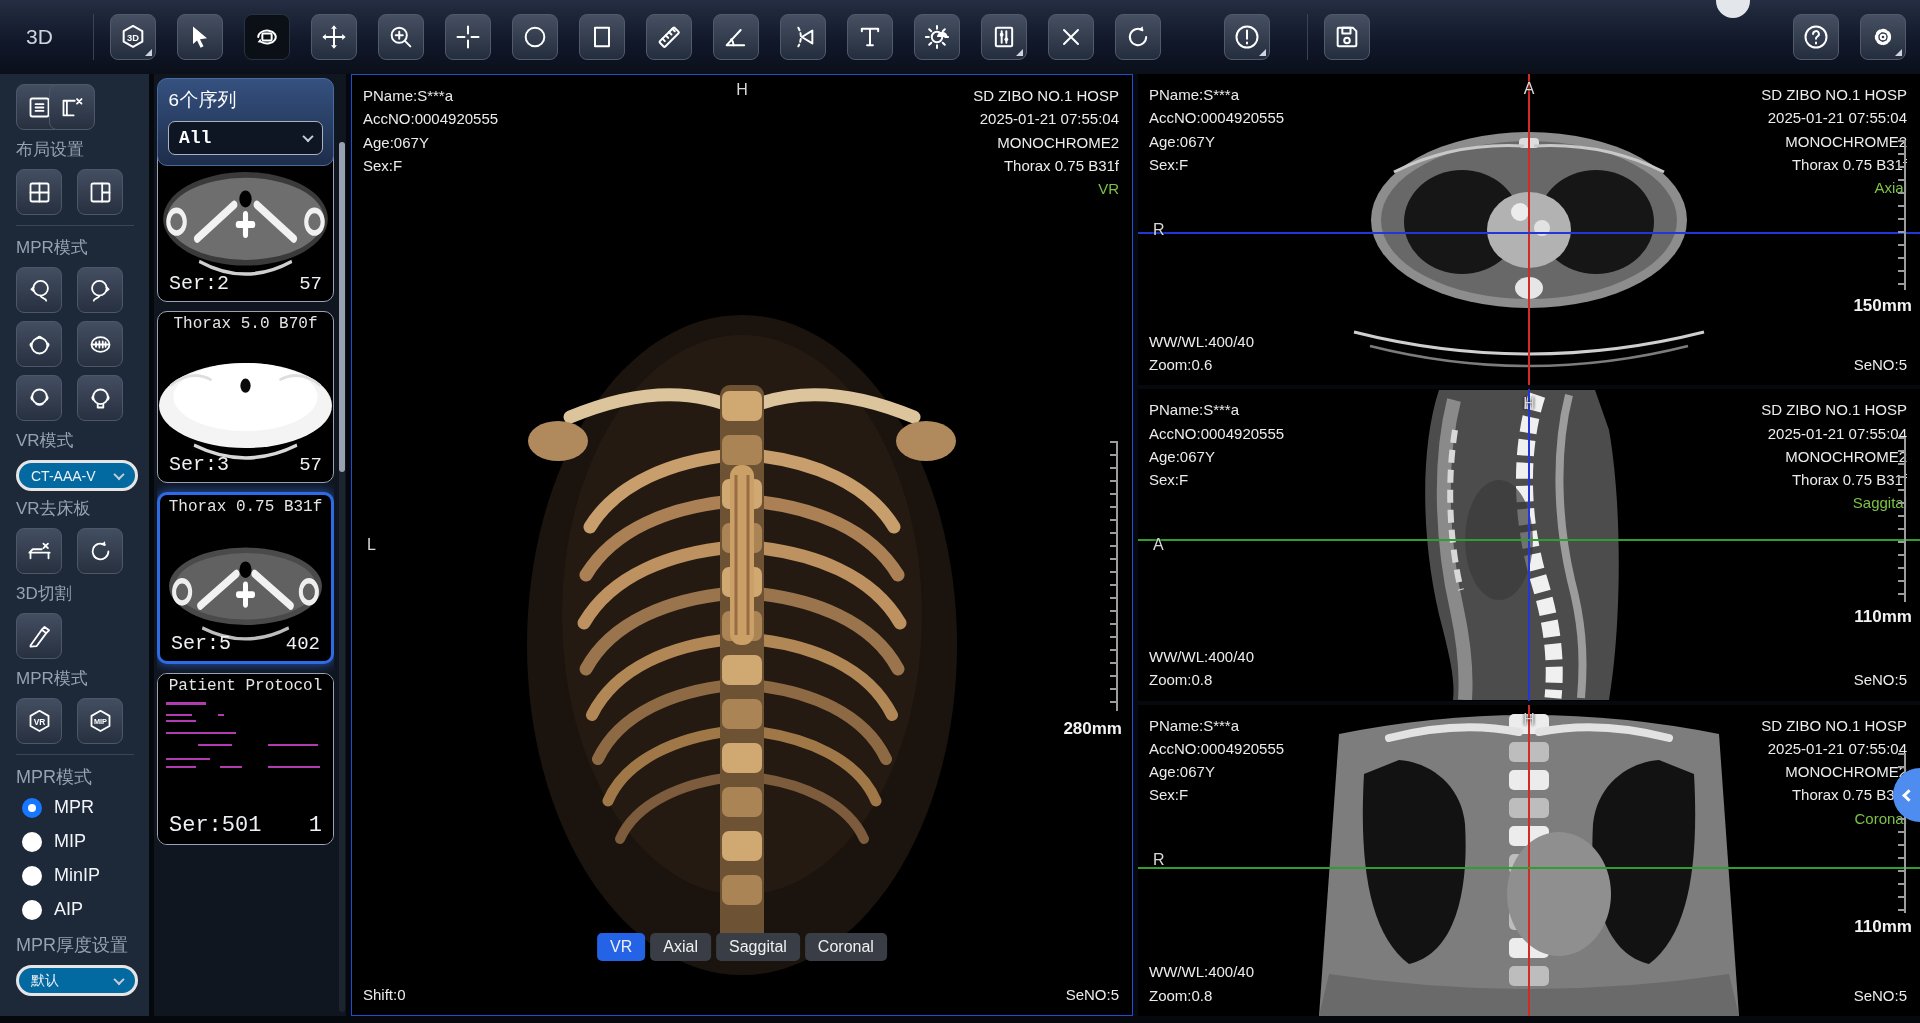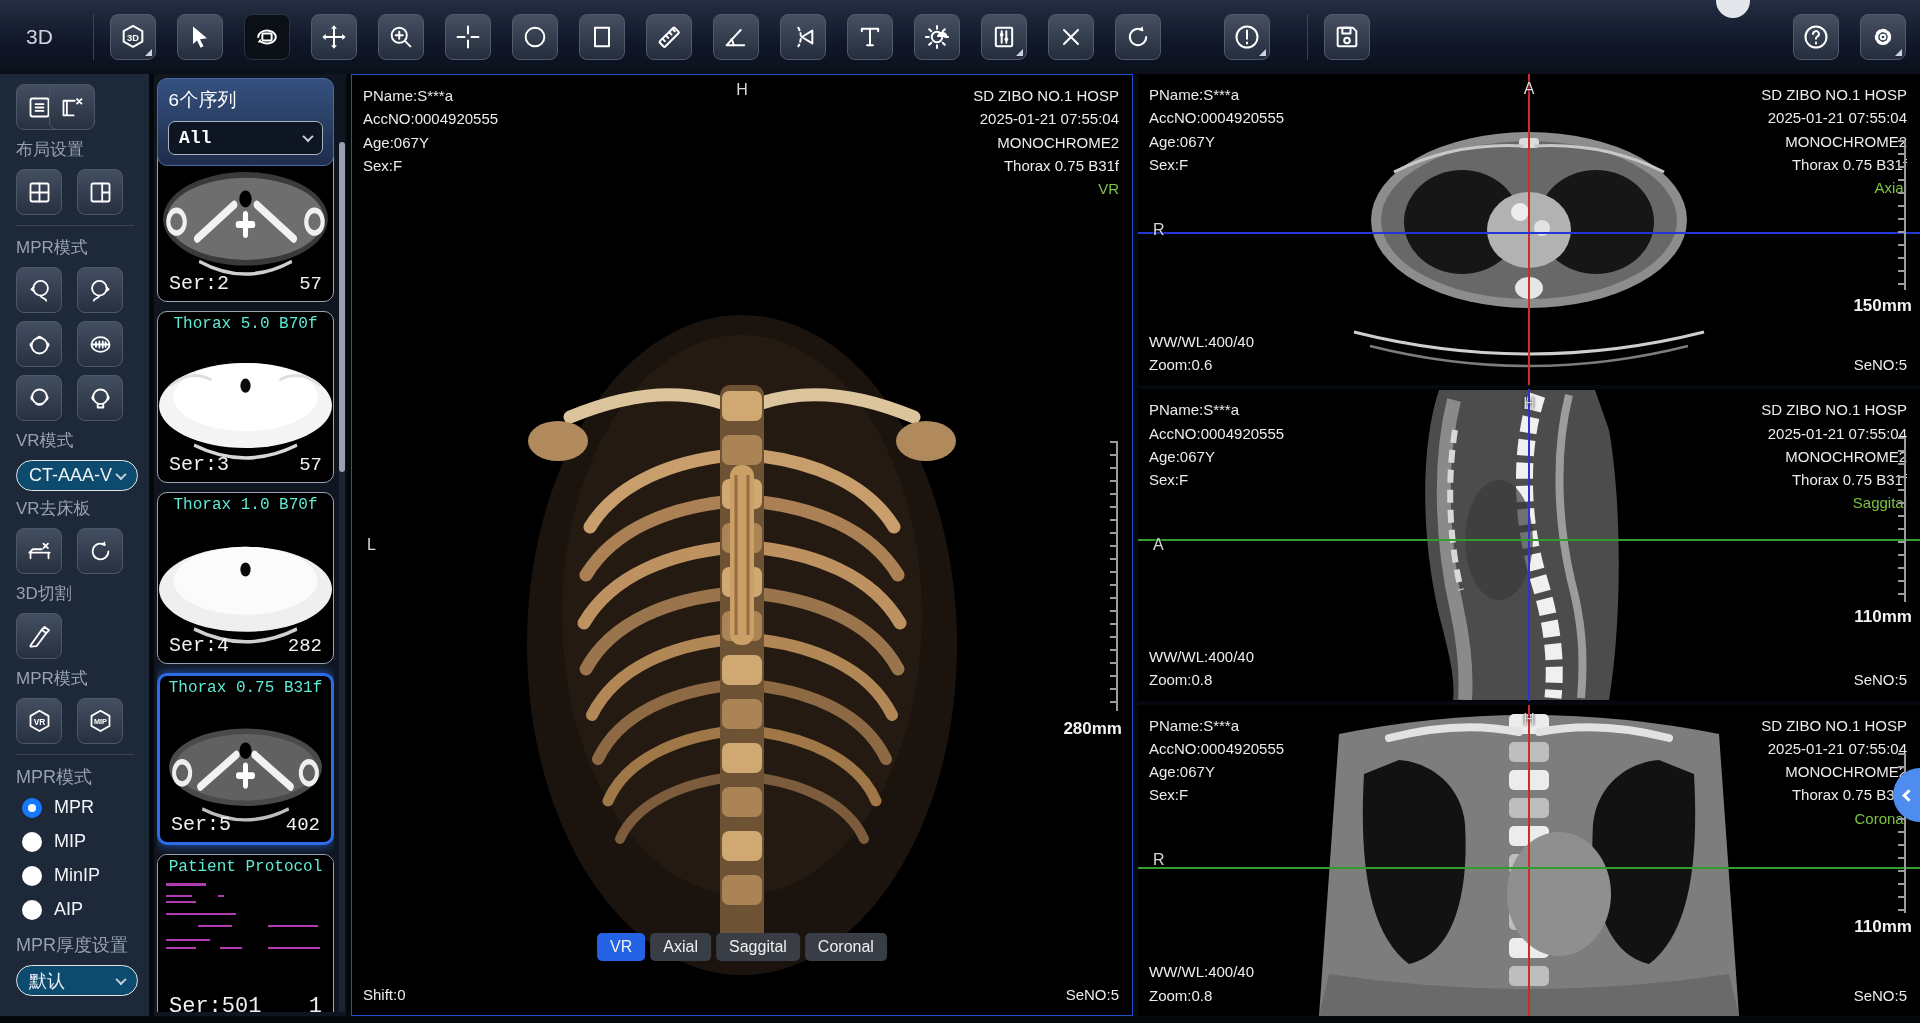--- a/index.html
+++ b/index.html
@@ -37,23 +37,23 @@
   .sidebar { width:149px; flex:0 0 auto; background:#1d2838; padding:10px 0 0 16px; overflow:hidden; }
   .srow { display:flex; gap:15px; margin-bottom:8px; align-items:center; }
   .sbtn { width:46px; height:46px; border-radius:8px;
     background:linear-gradient(180deg,#434e61 0%,#27303f 100%); border:1px solid #4d576a;
     display:flex; align-items:center; justify-content:center; cursor:pointer; }
   .sbtn svg { width:27px; height:27px; stroke:#fff; fill:none; stroke-width:1.6;
     stroke-linecap:round; stroke-linejoin:round; }
   .side-label { font-size:17px; color:#96a1b3; margin:6px 0 8px 0; white-space:nowrap; }
   .sdivider { width:118px; height:1px; background:#3a4454; margin:10px 0; }
   .vsep { width:1px; height:40px; background:#3a4454; margin:0 0 0 45px; }
-  .pill { width:122px; height:31px; border:1px solid #e5e5e5; border-radius:16px; background:#0c4a6e;
+  .pill { width:122px; height:31px; border:3px solid #e5e5e5; border-radius:16px; background:#0369a1;
     display:flex; align-items:center; justify-content:space-between; padding:0 12px;
-    font-size:18px; color:#eef1f5; cursor:pointer; margin-bottom:6px; white-space:nowrap; }
+    font-size:14px; color:#eef1f5; cursor:pointer; margin-bottom:6px; white-space:nowrap; }
   .chev { width:8px; height:8px; border-right:2px solid #c6ccd6; border-bottom:2px solid #c6ccd6;
     transform:rotate(45deg) translate(-1px,-1px); flex:0 0 auto; }
   .radio-row { display:flex; align-items:center; gap:12px; margin:0 0 13px 6px; cursor:pointer; }
   .radio { width:20px; height:20px; border-radius:50%; background:#fff; position:relative; flex:0 0 auto; }
   .radio.sel { background:#1677ff; }
   .radio.sel::after { content:""; position:absolute; left:6px; top:6px; width:8px; height:8px;
     border-radius:50%; background:#fff; }
   .radio-label { font-size:18px; color:#f2f4f8; }
 
   
@@ -63,21 +63,21 @@
   .series-header-title { font-size:19px; color:#fff; margin-bottom:8px; }
   .series-filter { height:34px; background:#0f1623; border:1px solid #aab2c0; border-radius:7px;
     display:flex; align-items:center; justify-content:space-between; padding:0 10px;
     font-size:18px; font-weight:bold; cursor:pointer; }
   .series-list { position:absolute; top:68px; bottom:4px; left:3px; right:12px;
     display:flex; flex-direction:column; gap:9px; overflow:hidden; }
   .thumb { height:172px; flex:0 0 auto; border:1px solid #9aa4b4; border-radius:10px;
     background:#000; position:relative; overflow:hidden; cursor:pointer; }
   .thumb.sel { border:3px solid #2e6be6; box-shadow:0 0 12px rgba(46,107,230,.8); }
   .thumb-title { position:absolute; top:3px; left:0; width:100%; text-align:center;
-    font-size:16px; color:#5eead4; z-index:2; text-shadow:0 1px 2px #000; }
+    font-size:16px; color:#e5e5e5; z-index:2; text-shadow:0 1px 2px #000; }
   .thumb-ser { position:absolute; bottom:6px; left:11px; font-size:20px; color:#eef0f4; z-index:2; }
   .thumb-count { position:absolute; bottom:6px; right:11px; font-size:19px; color:#eef0f4; z-index:2; }
   .thumb svg, .thumb .proto { position:absolute; inset:0; width:100%; height:100%; }
   .scrolltrack { position:absolute; right:1px; top:68px; bottom:4px; width:6px; background:#1c2430;
     border-radius:3px; z-index:5; }
   .scrollthumb { position:absolute; top:0; width:6px; height:330px; background:#97a1b2; border-radius:3px; }
 
   
   .main-view { flex:1; position:relative; background:#000; overflow:hidden;
     border:1px solid #1e4fd0; }
@@ -441,31 +441,20 @@
           <ellipse cx="85" cy="66" rx="84" ry="30" fill="#f4f4f4"></ellipse>
           <ellipse cx="85" cy="60" rx="70" ry="24" fill="#ffffff"></ellipse>
           <circle cx="85" cy="52" r="5" fill="#0a0a0a"></circle>
           <path d="M35,94 Q85,112 135,94" stroke="#d8d8d8" stroke-width="2.5" fill="none"></path>
           <path d="M12,52 q20,-12 40,-4 M158,52 q-20,-12 -40,-4" stroke="#dedede" stroke-width="2" fill="none"></path>
         </svg>
         <div class="thumb-ser">Ser:3</div>
         <div class="thumb-count">57</div>
       </div>
 
-      <div class="thumb">
-        <div class="thumb-title">Thorax 1.0 B70f</div>
-        <svg viewBox="0 0 170 120" preserveAspectRatio="none">
-          <ellipse cx="85" cy="68" rx="84" ry="30" fill="#efefef"></ellipse>
-          <ellipse cx="85" cy="62" rx="70" ry="24" fill="#fbfbfb"></ellipse>
-          <circle cx="85" cy="54" r="5" fill="#0a0a0a"></circle>
-          <path d="M35,96 Q85,114 135,96" stroke="#d0d0d0" stroke-width="2.5" fill="none"></path>
-        </svg>
-        <div class="thumb-ser">Ser:4</div>
-        <div class="thumb-count">282</div>
-      </div>
 
       <div class="thumb sel">
         <div class="thumb-title">Thorax 0.75 B31f</div>
         <svg viewBox="0 0 170 120" preserveAspectRatio="none">
           <ellipse cx="85" cy="66" rx="76" ry="28" fill="#4a4a4a"></ellipse>
           <ellipse cx="85" cy="66" rx="70" ry="24" fill="#616161"></ellipse>
           <circle cx="85" cy="54" r="6" fill="#000"></circle>
           <path d="M40,80 L76,57" stroke="#f2f2f2" stroke-width="6" stroke-linecap="round"></path>
           <path d="M130,80 L94,57" stroke="#f2f2f2" stroke-width="6" stroke-linecap="round"></path>
           <circle cx="22" cy="70" r="8" fill="none" stroke="#eeeeee" stroke-width="4"></circle>

